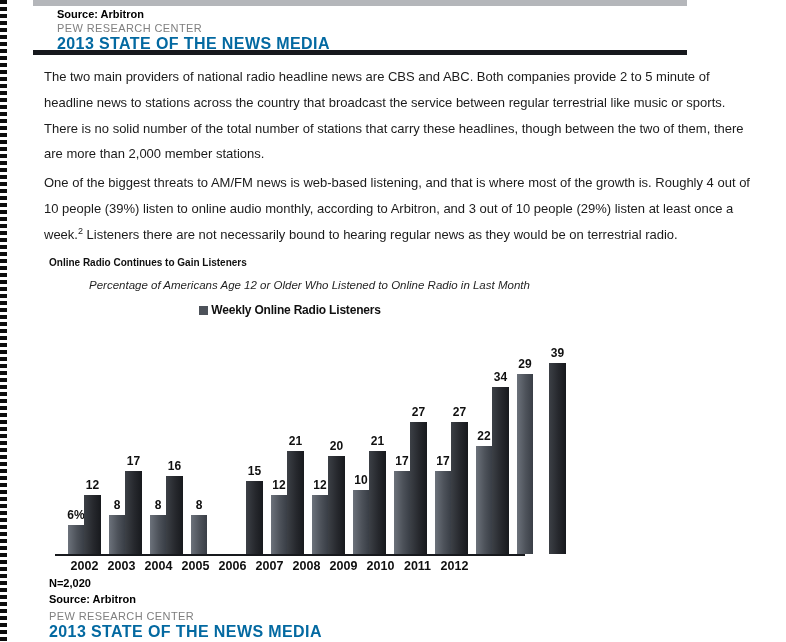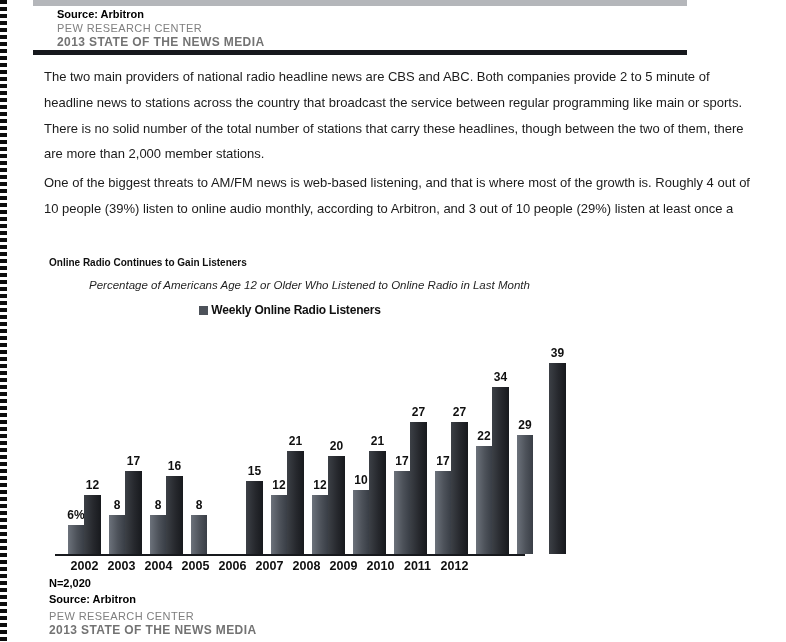--- a/index.html
+++ b/index.html
@@ -15,21 +15,21 @@
     background:repeating-linear-gradient(to bottom, #0d0d0d 0px, #0d0d0d 4px, #ffffff 4px, #ffffff 7px);
   }
   
   .fig-bottom-strip {
     position:absolute; left:33px; top:0; width:654px; height:6px; background:#b4b6ba;
   }
   .src-note { position:absolute; left:57px; font-size:11px; font-weight:bold; color:#000; }
   .src-note.top { top:8px; }
   .org-line { position:absolute; left:57px; font-size:11px; color:#7f7f7f; letter-spacing:0.4px; }
   .org-line.top { top:22px; }
-  .report-line { position:absolute; left:57px; font-size:12px; font-weight:bold; color:#737373; letter-spacing:0.4px; }
+  .report-line { position:absolute; left:57px; font-size:16px; font-weight:bold; color:#0369a1; letter-spacing:0.4px; }
   .report-line.top { top:35px; }
   .divider-bar { position:absolute; left:33px; top:50px; width:654px; height:5px; background:#16181d; }
 
   .para { position:absolute; left:44px; width:740px; font-size:13px; line-height:25.8px; color:#1b1b1b; }
   .para .pline { white-space:nowrap; }
   #para1 { top:64px; }
   #para2 { top:170px; }
   sup.fn { font-size:9px; vertical-align:super; line-height:0; }
 
   .chart-title { position:absolute; left:49px; top:257px; font-size:10px; font-weight:bold; color:#101010; }
@@ -67,27 +67,28 @@
   <div class="edge-strip"></div>
 
   <div class="fig-bottom-strip"></div>
   <div class="src-note top">Source: Arbitron</div>
   <div class="org-line top">PEW RESEARCH CENTER</div>
   <div class="report-line top">2013 STATE OF THE NEWS MEDIA</div>
   <div class="divider-bar"></div>
 
   <div class="para" id="para1">
     <div class="pline">The two main providers of national radio headline news are CBS and ABC. Both companies provide 2 to 5 minute of</div>
-    <div class="pline">headline news to stations across the country that broadcast the service between regular programming like main or sports.</div>
+    <div class="pline">headline news to stations across the country that broadcast the service between regular terrestrial like music or sports.</div>
     <div class="pline">There is no solid number of the total number of stations that carry these headlines, though between the two of them, there</div>
     <div class="pline">are more than 2,000 member stations.</div>
   </div>
   <div class="para" id="para2">
     <div class="pline">One of the biggest threats to AM/FM news is web-based listening, and that is where most of the growth is. Roughly 4 out of</div>
     <div class="pline">10 people (39%) listen to online audio monthly, according to Arbitron, and 3 out of 10 people (29%) listen at least once a</div>
+    <div class="pline"><span>week.</span><sup class="fn">2</sup><span> Listeners there are not necessarily bound to hearing regular news as they would be on terrestrial radio.</span></div>
   </div>
 
   <div class="chart-title">Online Radio Continues to Gain Listeners</div>
   <div class="chart-subtitle">Percentage of Americans Age 12 or Older Who Listened to Online Radio in Last Month</div>
 
   <div class="legend">
     <div class="legend-item">
       <span class="legend-swatch" id="swatch0" style="background: rgb(77, 82, 90);"></span>
       <span class="legend-label">Weekly Online Radio Listeners</span>
     </div>
@@ -169,21 +170,21 @@
         </div>
         <div class="bar-group">
           <div class="bar s0" style="height: 107.8px; background: linear-gradient(90deg, rgb(108, 114, 123) 0%, rgb(77, 82, 90) 55%, rgb(57, 62, 70) 100%);">
             <span class="bar-label">22</span>
           </div>
           <div class="bar s1" style="height: 166.6px; background: linear-gradient(90deg, rgb(60, 64, 70) 0%, rgb(38, 40, 45) 55%, rgb(23, 25, 29) 100%);">
             <span class="bar-label">34</span>
           </div>
         </div>
         <div class="bar-group">
-          <div class="bar s0" style="height: 119px; background: linear-gradient(90deg, rgb(108, 114, 123) 0%, rgb(77, 82, 90) 55%, rgb(57, 62, 70) 100%);">
+          <div class="bar s0" style="height: 180px; background: linear-gradient(90deg, rgb(108, 114, 123) 0%, rgb(77, 82, 90) 55%, rgb(57, 62, 70) 100%);">
             <span class="bar-label">29</span>
           </div>
           <div class="bar s1" style="height: 191.1px; background: linear-gradient(90deg, rgb(60, 64, 70) 0%, rgb(38, 40, 45) 55%, rgb(23, 25, 29) 100%); margin-left: 16px;">
             <span class="bar-label">39</span>
           </div>
         </div>
       </div>
     <div class="axis-line"></div>
     <div class="x-labels" id="xlabels">
         <div class="x-label">2002</div>

